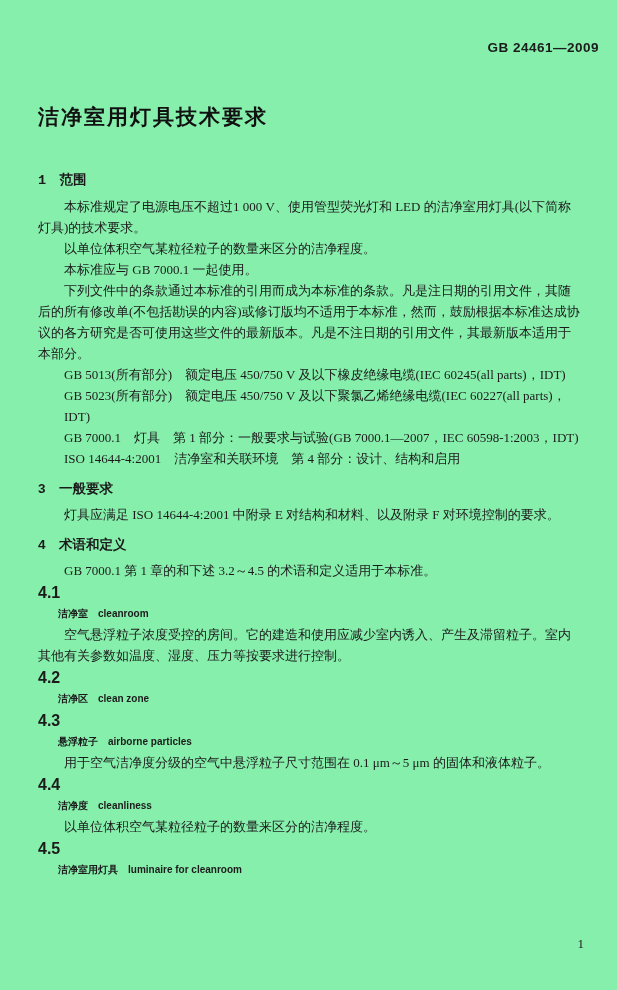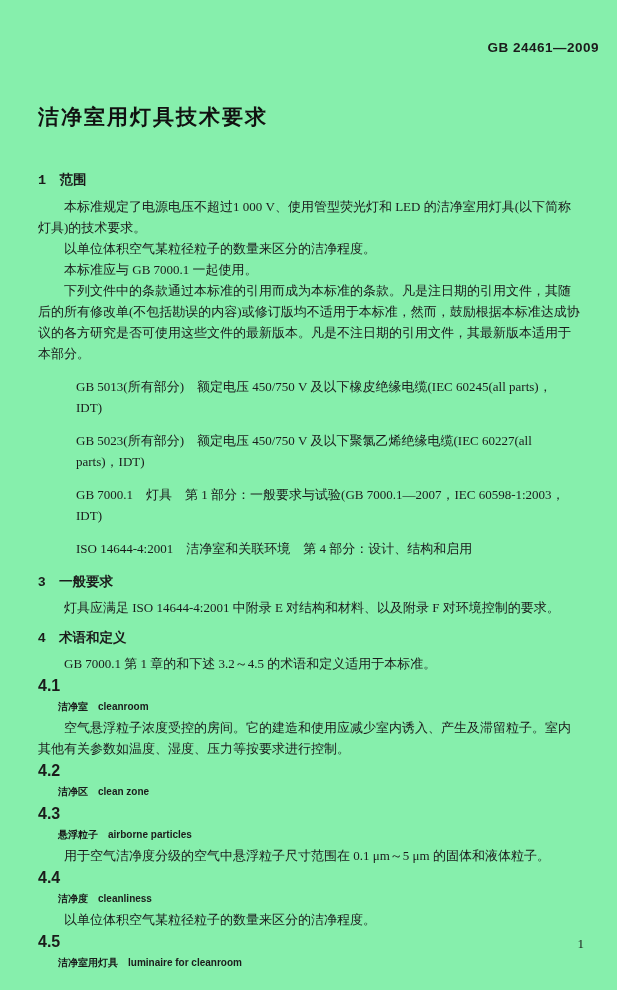--- a/index.html
+++ b/index.html
@@ -39,21 +39,21 @@
     line-height:21px;
   }
   .blk-h {
     font-family:"Liberation Sans", sans-serif;
     font-weight:bold;
     font-size:13.5px;
     margin:9px 0 5px 0;
   }
   .content .blk-h:first-child { margin-top:4px;font-family:Liberation Mono, monospace; }
   .blk-p { margin:0; text-indent:2em; }
-  .blk-ref { margin:12px; padding-left:2em; }
+  .blk-ref { margin:0; padding-left:2em; }
   .blk-clause {
     font-family:"Liberation Sans", sans-serif;
     font-weight:bold;
     font-size:16px;
     margin:1px 0 0 0;
   }
   .blk-term {
     font-family:"Liberation Sans", sans-serif;
     font-weight:bold;
     font-size:10px;

